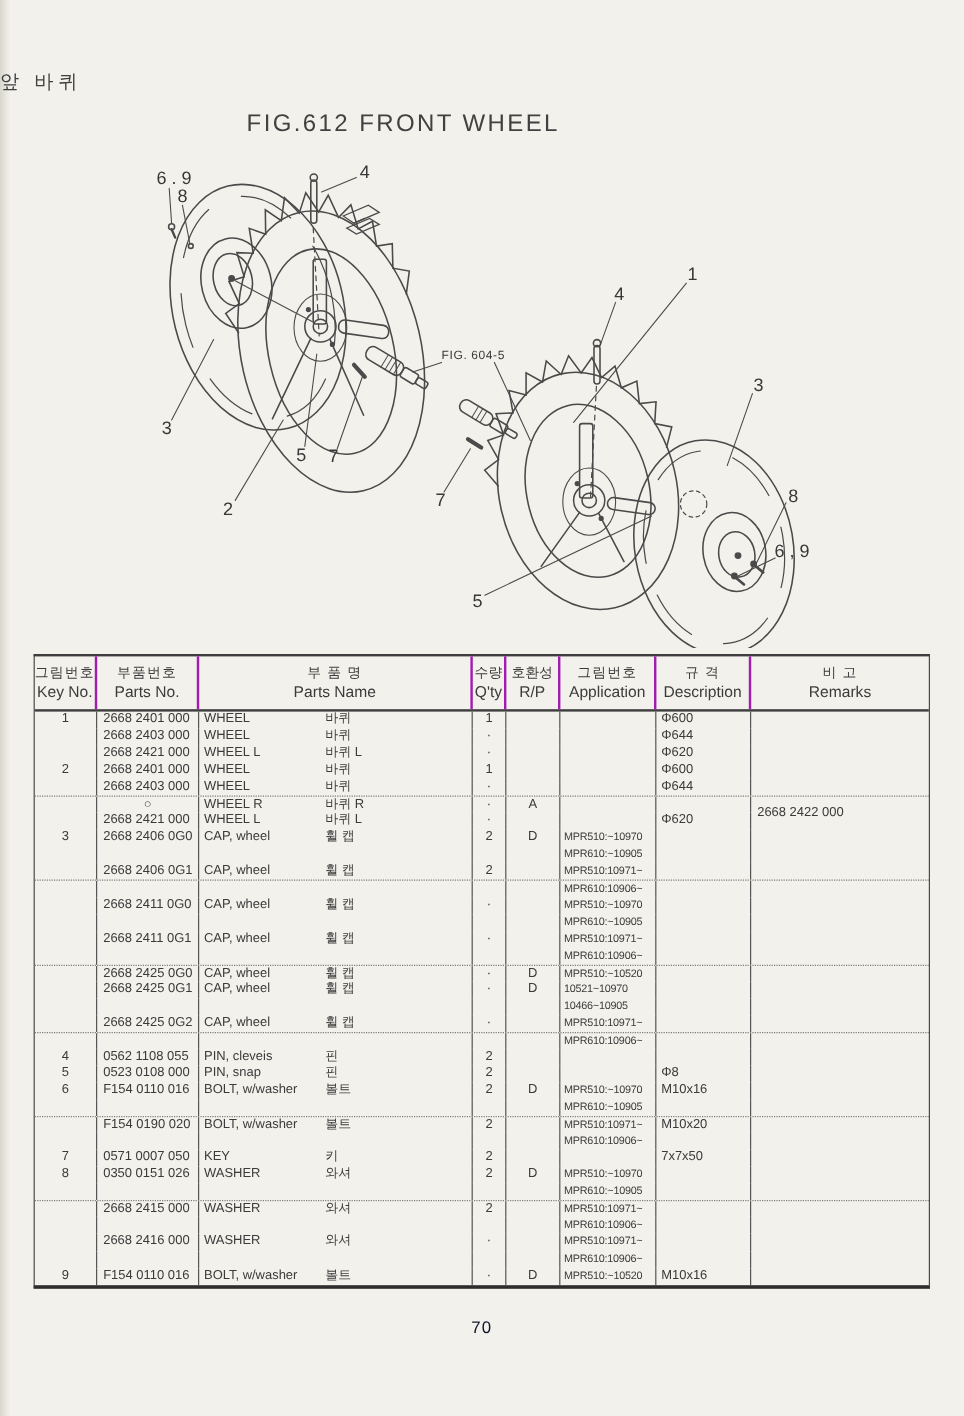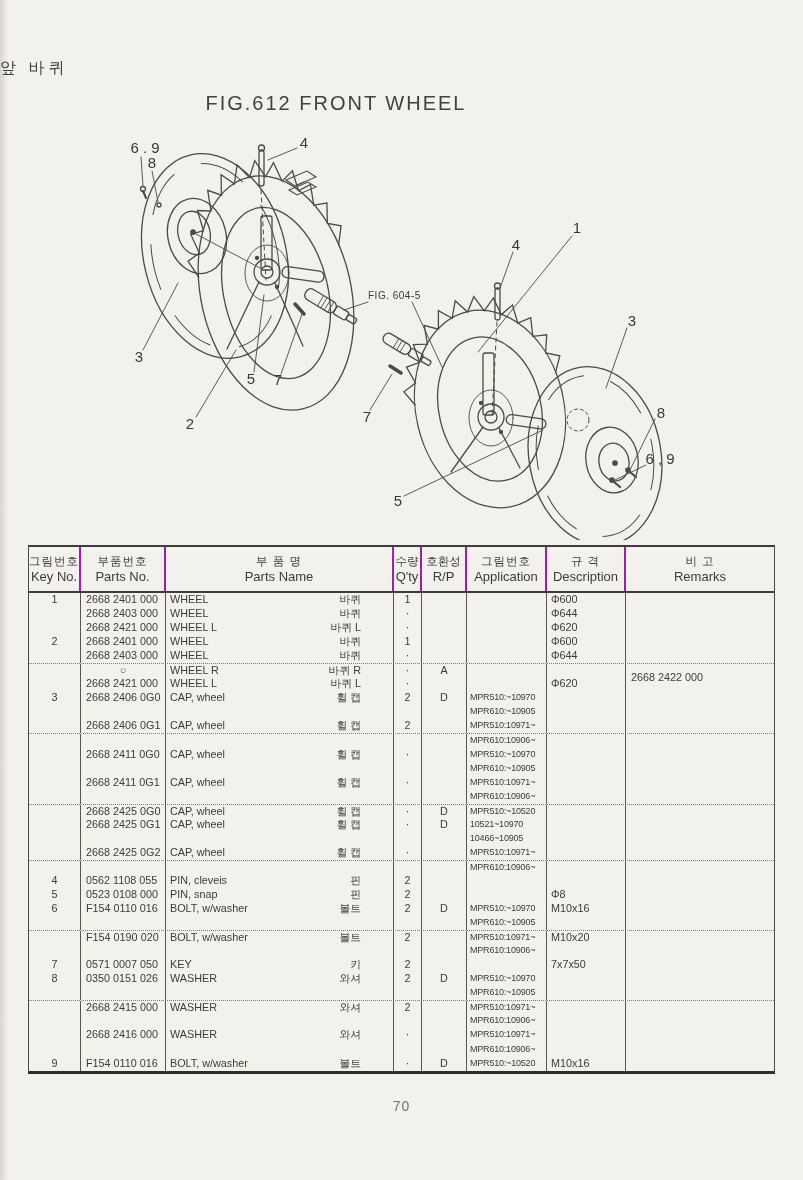--- a/index.html
+++ b/index.html
@@ -33,28 +33,28 @@
   .hcell .he{font-size:13px;}
   .tbody{position:relative;}
   .trow{display:flex;height:14.06px;box-sizing:border-box;align-items:center;}
   .trow.dash{border-top:1px dotted #7d7d7d;}
   .c{box-sizing:border-box;height:100%;border-right:1px solid #555;
     font-size:10.8px;line-height:13.5px;white-space:nowrap;overflow:visible;}
   .c.key{width:52px;text-align:center;}
   .c.part{width:85px;padding-left:5px;}
   .c.part.ctr{text-align:center;padding-left:0;}
   .c.name{width:228px;position:relative;padding-left:4px;}
-  .c.name .kr{position:absolute;left:105px;width:90px;text-align:right;top:0;}
+  .c.name .kr{position:absolute;left:105px;width:90px;text-align:left;top:0;}
   .c.qty{width:28px;text-align:center;}
   .c.rp{width:45px;text-align:center;}
   .c.app{width:80px;padding-left:3px;font-size:9px;letter-spacing:-0.2px;}
   .c.desc{width:79px;padding-left:4px;}
   .c.rem{flex:1;padding-left:5px;border-right:none;margin-top:13px;}
   .pageno{position:absolute;left:0;top:1098px;width:803px;text-align:center;
-    font-size:14px;color:#737373;letter-spacing:1px;}
+    font-size:14px;color:#0f172a;letter-spacing:1px;}
 </style>
 </head>
 <body>
 
 <div class="scan-wrap">
   <div class="left-edge"></div>
 
   <div class="title-kr">앞 바퀴</div>
   <div class="title-en">FIG.612  FRONT WHEEL</div>
 

